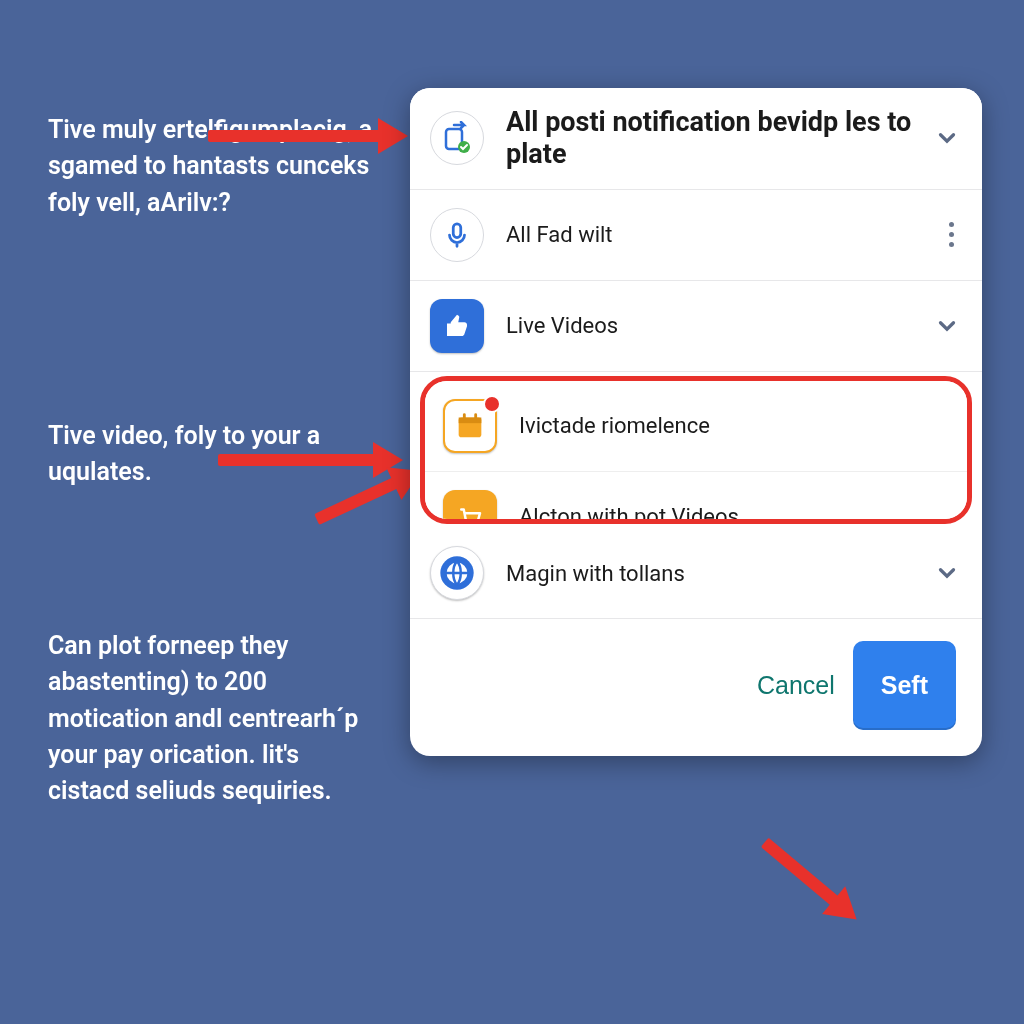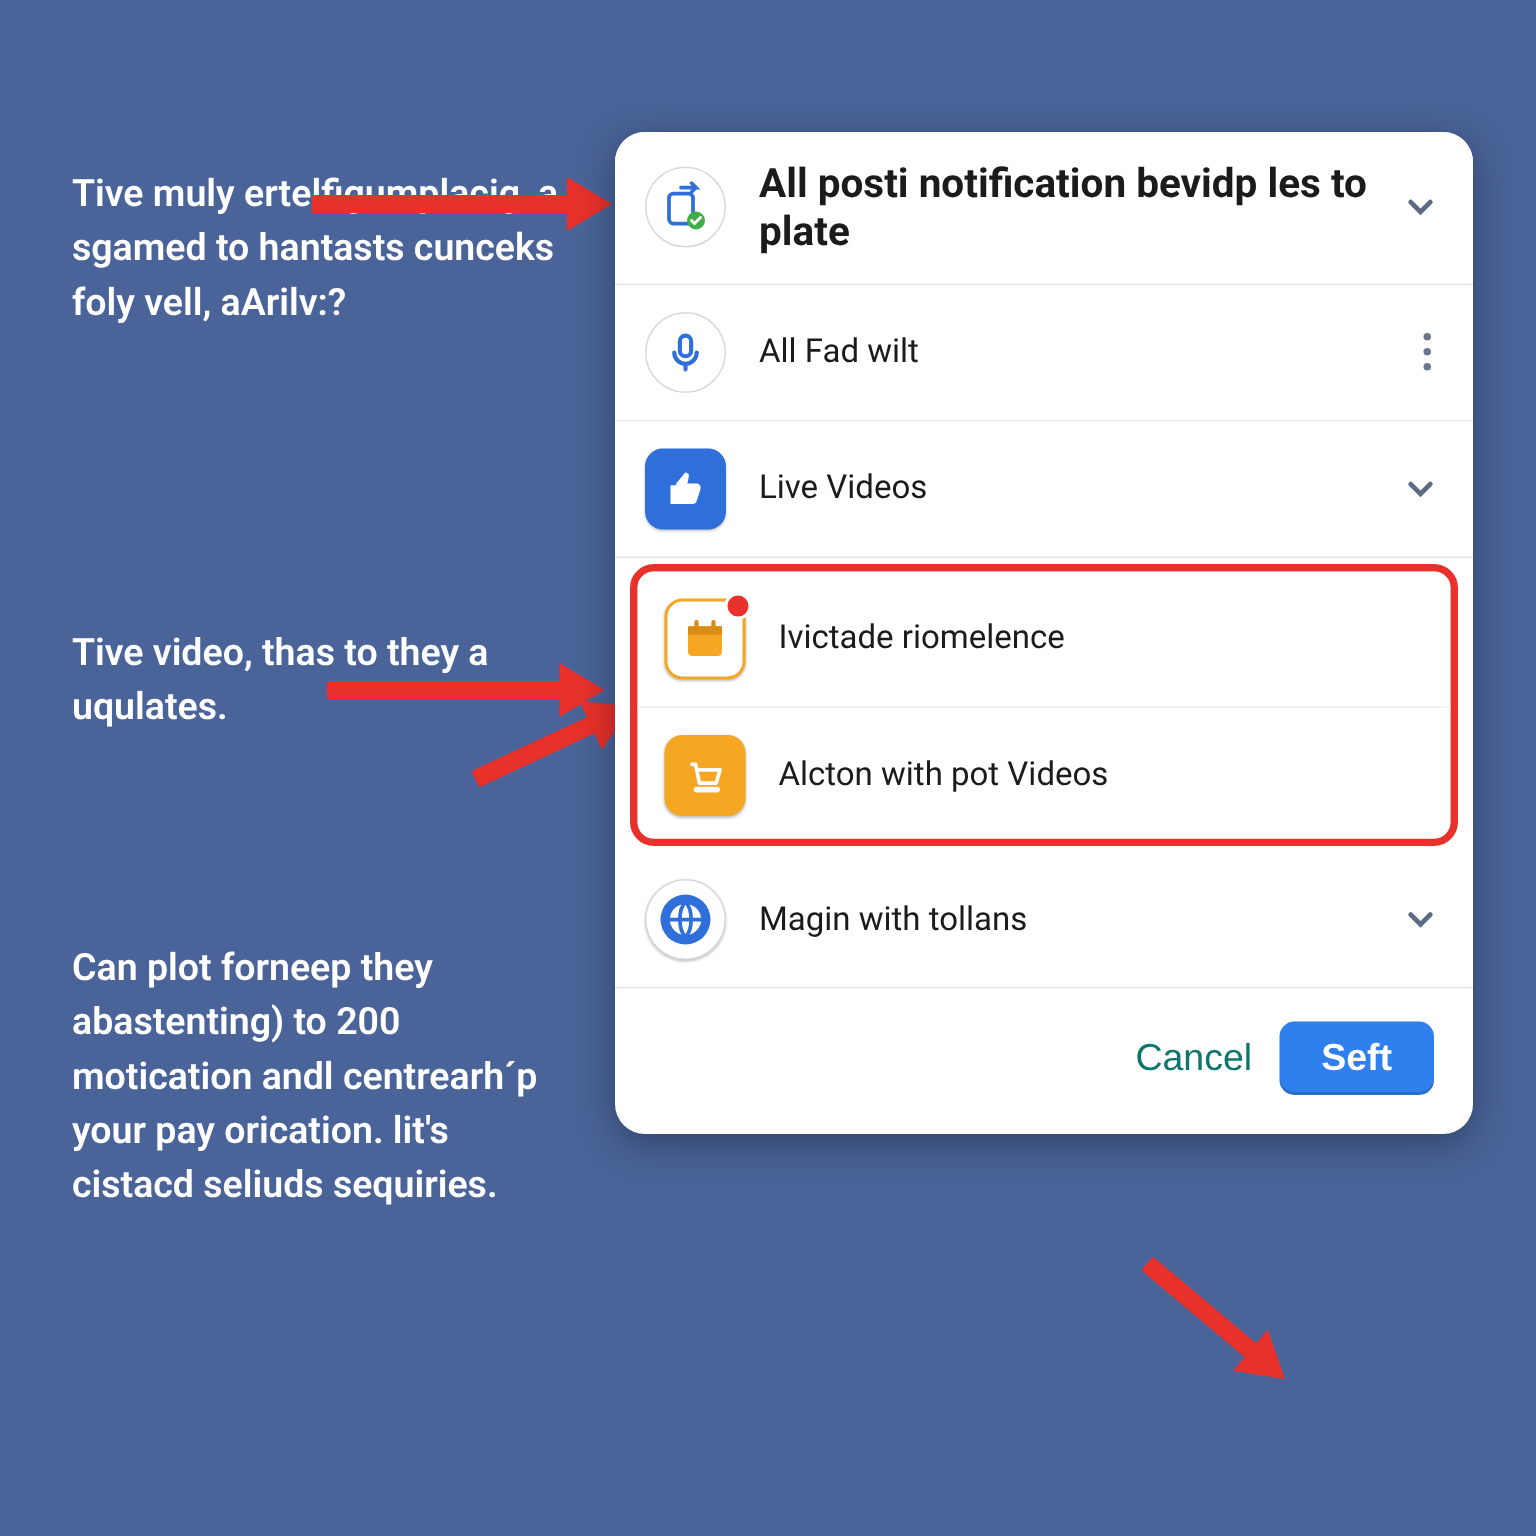--- a/index.html
+++ b/index.html
@@ -83,21 +83,21 @@
     position:relative;
   }
   .label { flex:1; font-size:22px; color:#1b1b1b; }
   .label.bold { font-weight:700; font-size:27px; line-height:1.2; }
   .chev { flex:0 0 auto; color:#5c6a85; display:flex; align-items:center; }
   .dots { flex:0 0 auto; display:flex; flex-direction:column; gap:5px; padding-right:6px; }
   .dots span { width:5px; height:5px; background:#6b778d; border-radius:50%; }
 
   .highlight-box {
     border:5px solid #e8312b;
-    border-radius:16px;
+    border-radius:27px;
     margin:4px 10px;
     overflow:hidden;
   }
   .highlight-box .row { border-color:#eee; }
   .highlight-box .row:last-child { border-bottom:none; }
   .highlight-box .icon-sq { margin-left:-2px; }
 
   .badge {
     position:absolute; top:-6px; right:-6px;
     width:18px; height:18px; background:#e8312b; border-radius:50%;
@@ -107,33 +107,33 @@
   .footer {
     margin-top:auto;
     display:flex; justify-content:flex-end; align-items:center;
     gap:18px;
     padding:22px 26px 26px;
   }
   .cancel { font-size:25px; color:#0f766e; background:none; border:none; cursor:pointer; }
   .primary {
     font-size:25px; font-weight:700; color:#fff;
     background:#2f80ed; border:none; border-radius:10px;
-    padding:10px 28px; cursor:pointer;
+    padding:30px 28px; cursor:pointer;
     box-shadow:inset 0 -2px 0 rgba(0,0,0,.15);
   }
   .sq-blue { background:#2f6fd9; }
   .sq-orange { background:#f5a623; }
   .sq-orange.light { background:#fff; border:2px solid #f5a623; }
   .sq-globe { background:#fff; border:1px solid #d7d9de; }
 </style>
 </head>
 <body>
 
 <div class="caption c1">Tive muly ertelfigumplacig, a sgamed to hantasts cunceks foly vell, aArilv:?</div>
-<div class="caption c2">Tive video, thas to they a uqulates.</div>
+<div class="caption c2">Tive video, foly to your a uqulates.</div>
 <div class="caption c3">Can plot forneep they abastenting) to 200 motication andl centrearh´p your pay orication. lit's cistacd seliuds sequiries.</div>
 
 <div class="arrow a1">
     <div class="shaft"></div>
     <div class="head"></div>
   </div>
 <div class="arrow a2">
     <div class="shaft"></div>
     <div class="head"></div>
   </div>

